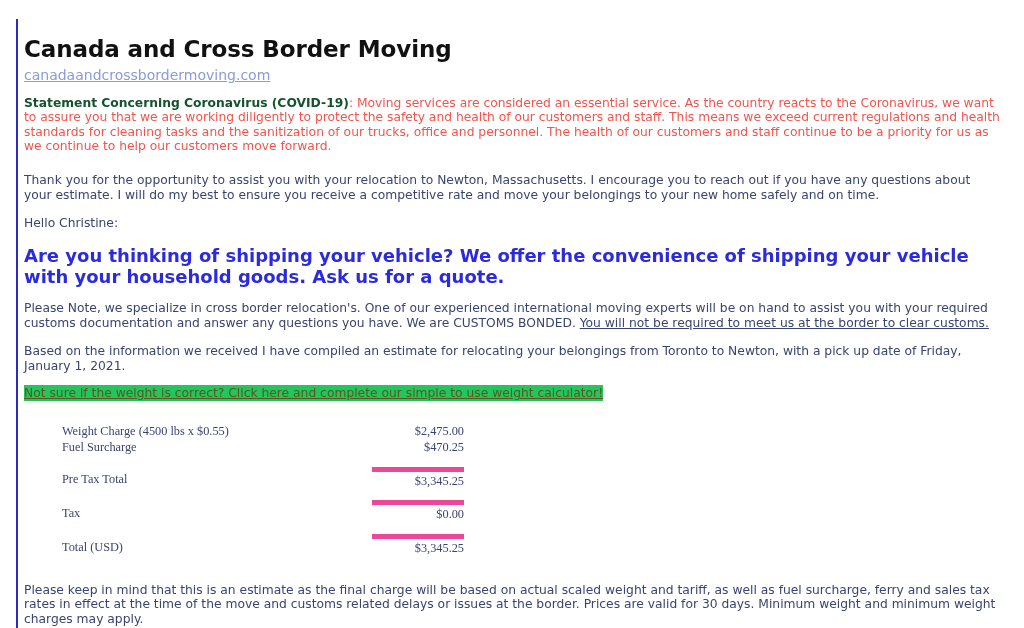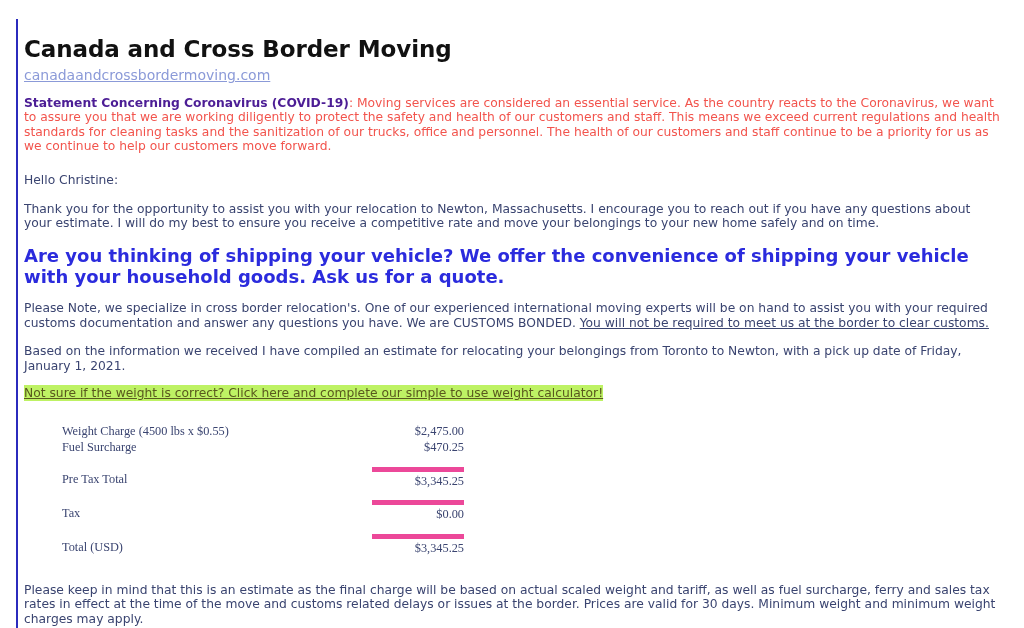--- a/index.html
+++ b/index.html
@@ -64,21 +64,21 @@
   
   .covid-notice {
     font-size: 12.3px;
     line-height: 1.16;
     color: #f2544d;
     margin: 0 0 20px 0;
     max-width: 976px;
   }
   .covid-notice .lead {
     font-weight: bold;
-    color: #4c1d95;
+    color: #14532d;
   }
 
   
   p.body-par {
     font-size: 12.3px;
     line-height: 1.18;
     color: #3a4470;
     margin: 0 0 14px 0;
     max-width: 976px;
   }
@@ -97,21 +97,21 @@
   .inline-underline {
     text-decoration: underline;
   }
 
   
   .calc-link-wrap {
     margin: 0 0 22px 0;
   }
   .calc-link {
     display: inline;
-    background: #bef264;
+    background: #22c55e;
     color: #59591e;
     font-size: 12.3px;
     text-decoration: underline;
     line-height: 1.3;
     padding: 1px 0;
     cursor: pointer;
   }
 
   
   .estimate {
@@ -165,24 +165,24 @@
 
     
     <div class="company-title">Canada and Cross Border Moving</div>
 
     <a class="company-url">canadaandcrossbordermoving.com</a>
 
     
     <p class="covid-notice"><span class="lead">Statement Concerning Coronavirus (COVID-19)</span><span>: Moving services are considered an essential service. As the country reacts to the Coronavirus, we want to assure you that we are working diligently to protect the safety and health of our customers and staff. This means we exceed current regulations and health standards for cleaning tasks and the sanitization of our trucks, office and personnel. The health of our customers and staff continue to be a priority for us as we continue to help our customers move forward.</span></p>
 
     
+    <p class="body-par">Thank you for the opportunity to assist you with your relocation to Newton, Massachusetts. I encourage you to reach out if you have any questions about your estimate. I will do my best to ensure you receive a competitive rate and move your belongings to your new home safely and on time.</p>
+
+    
     <p class="body-par salutation">Hello Christine:</p>
-
-    
-    <p class="body-par">Thank you for the opportunity to assist you with your relocation to Newton, Massachusetts. I encourage you to reach out if you have any questions about your estimate. I will do my best to ensure you receive a competitive rate and move your belongings to your new home safely and on time.</p>
 
     
     <p class="blue-headline">Are you thinking of shipping your vehicle? We offer the convenience of shipping your vehicle with your household goods. Ask us for a quote.</p>
 
     
     <p class="body-par"><span>Please Note, we specialize in cross border relocation's. One of our experienced international moving experts will be on hand to assist you with your required customs documentation and answer any questions you have. We are CUSTOMS BONDED. </span><span class="inline-underline">You will not be required to meet us at the border to clear customs.</span></p>
 
     
     <p class="body-par tight">Based on the information we received I have compiled an estimate for relocating your belongings from Toronto to Newton, with a pick up date of Friday, January 1, 2021.</p>
 

